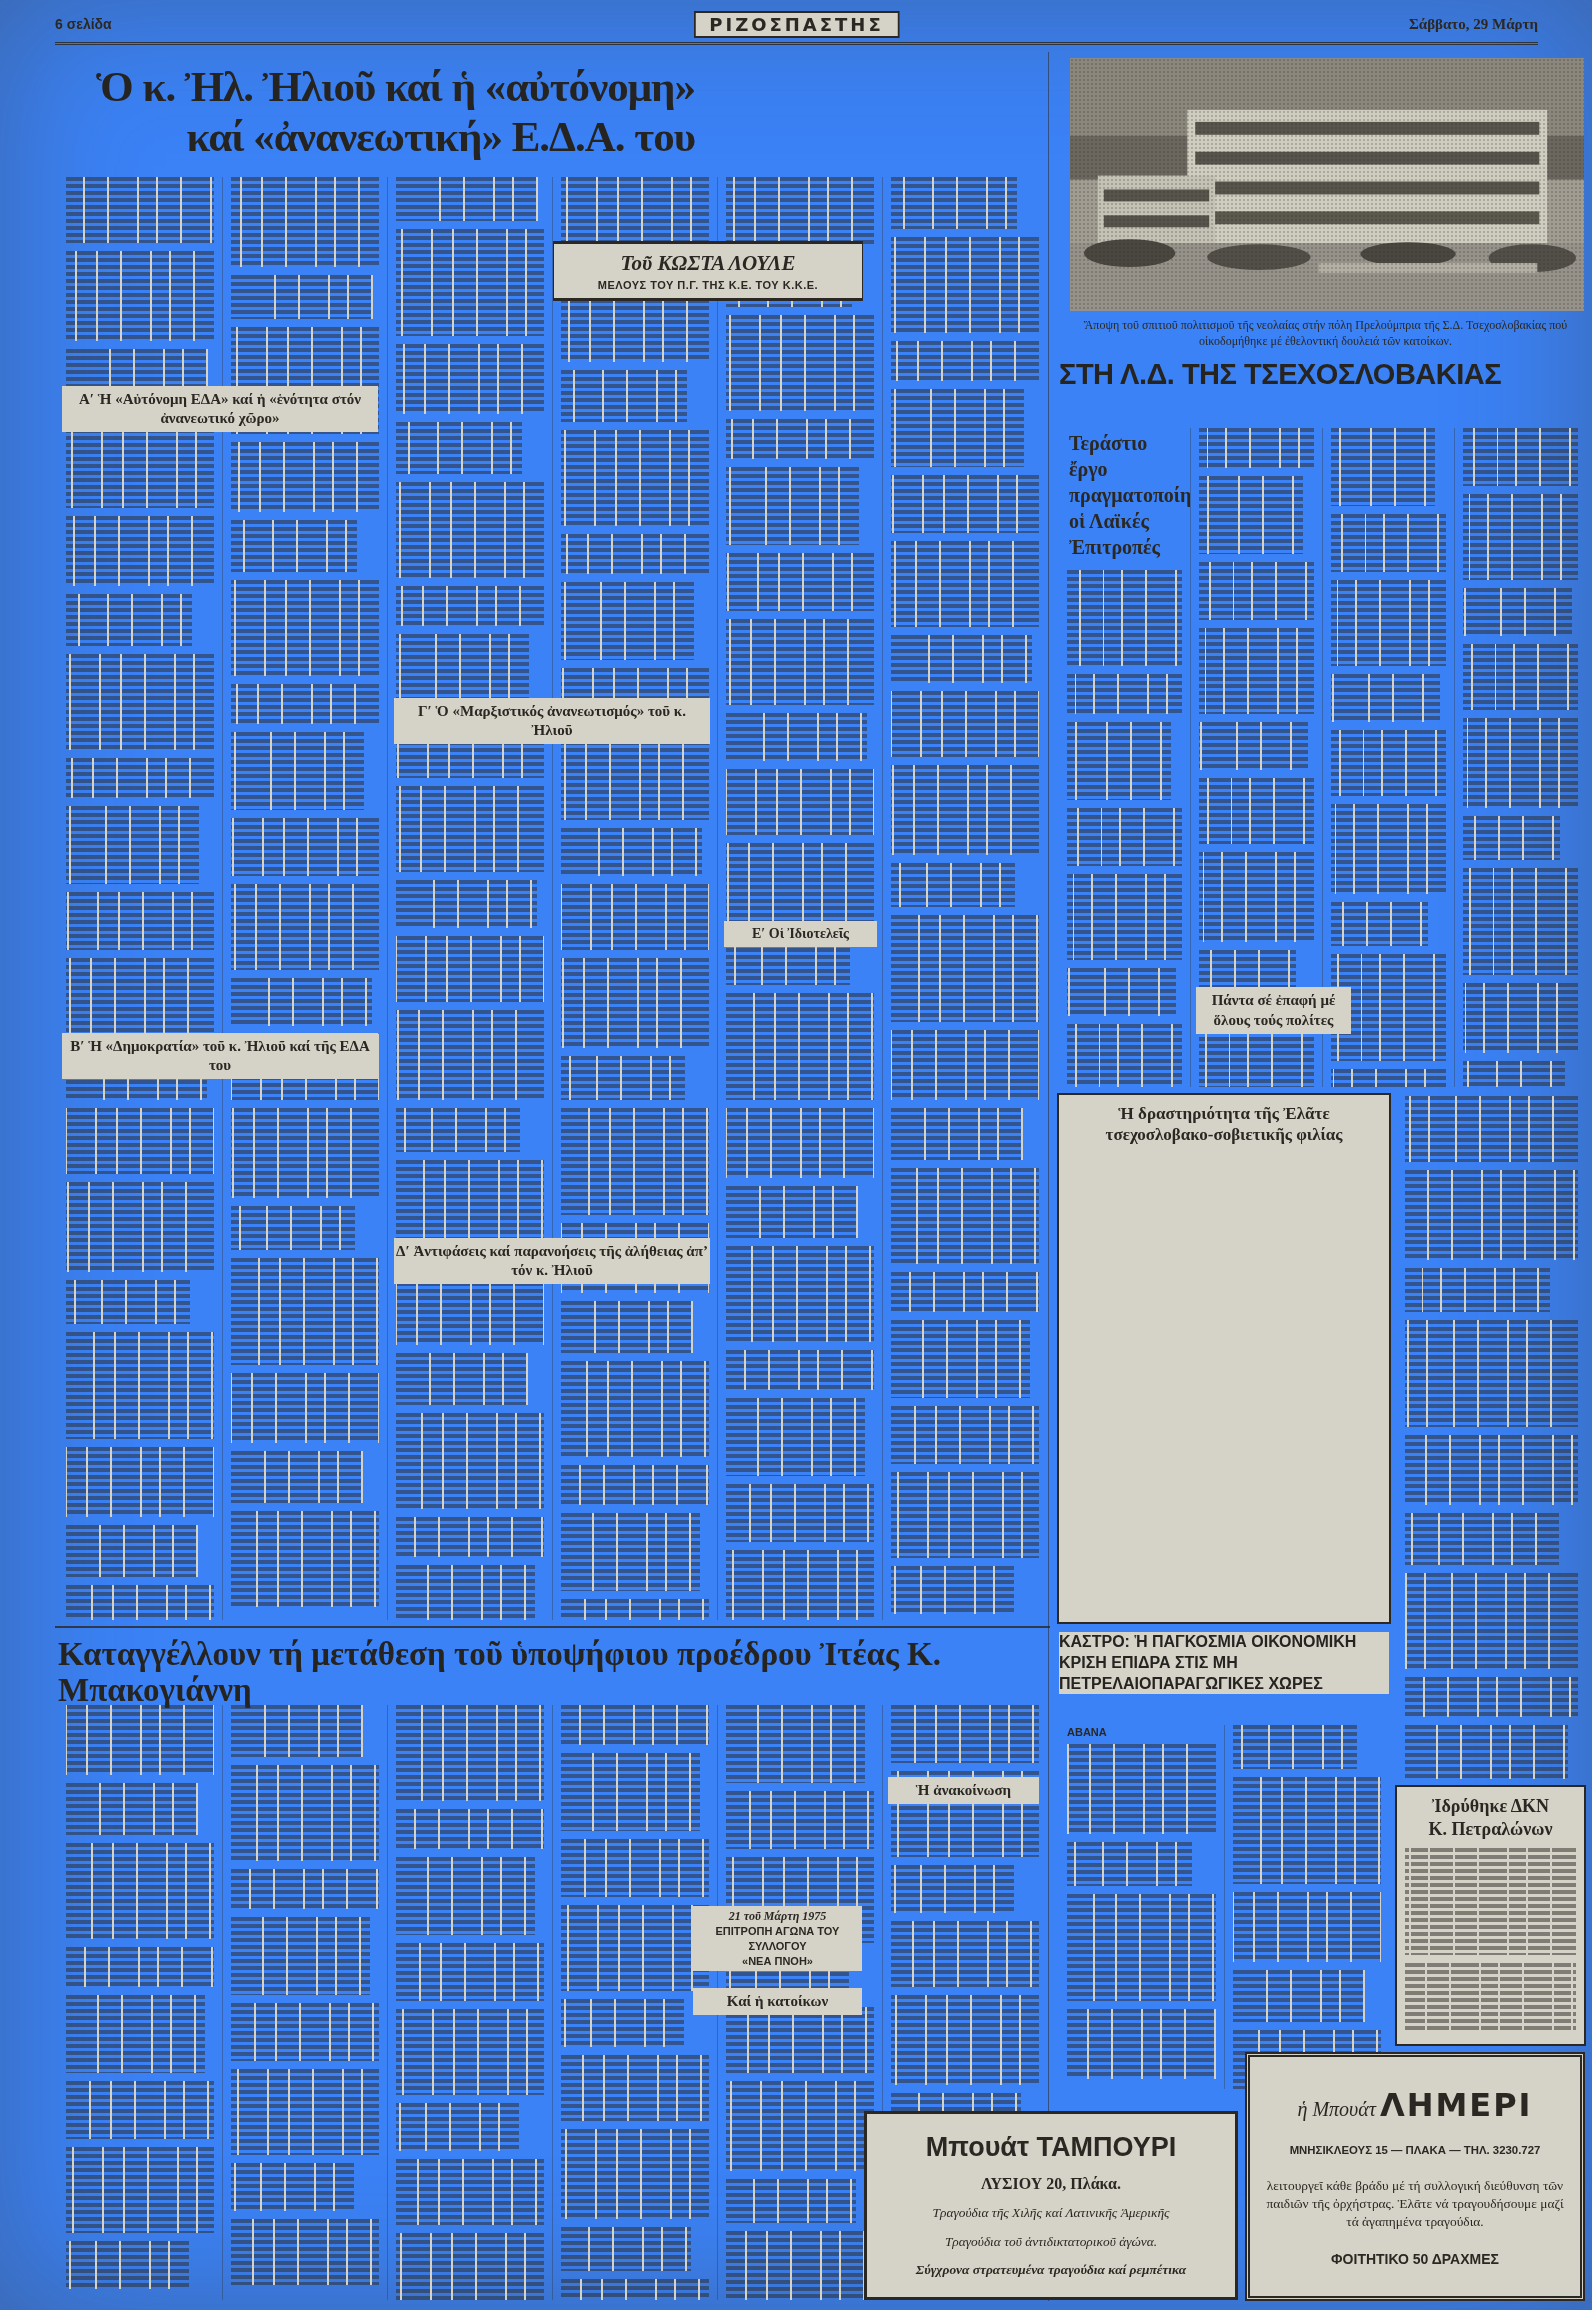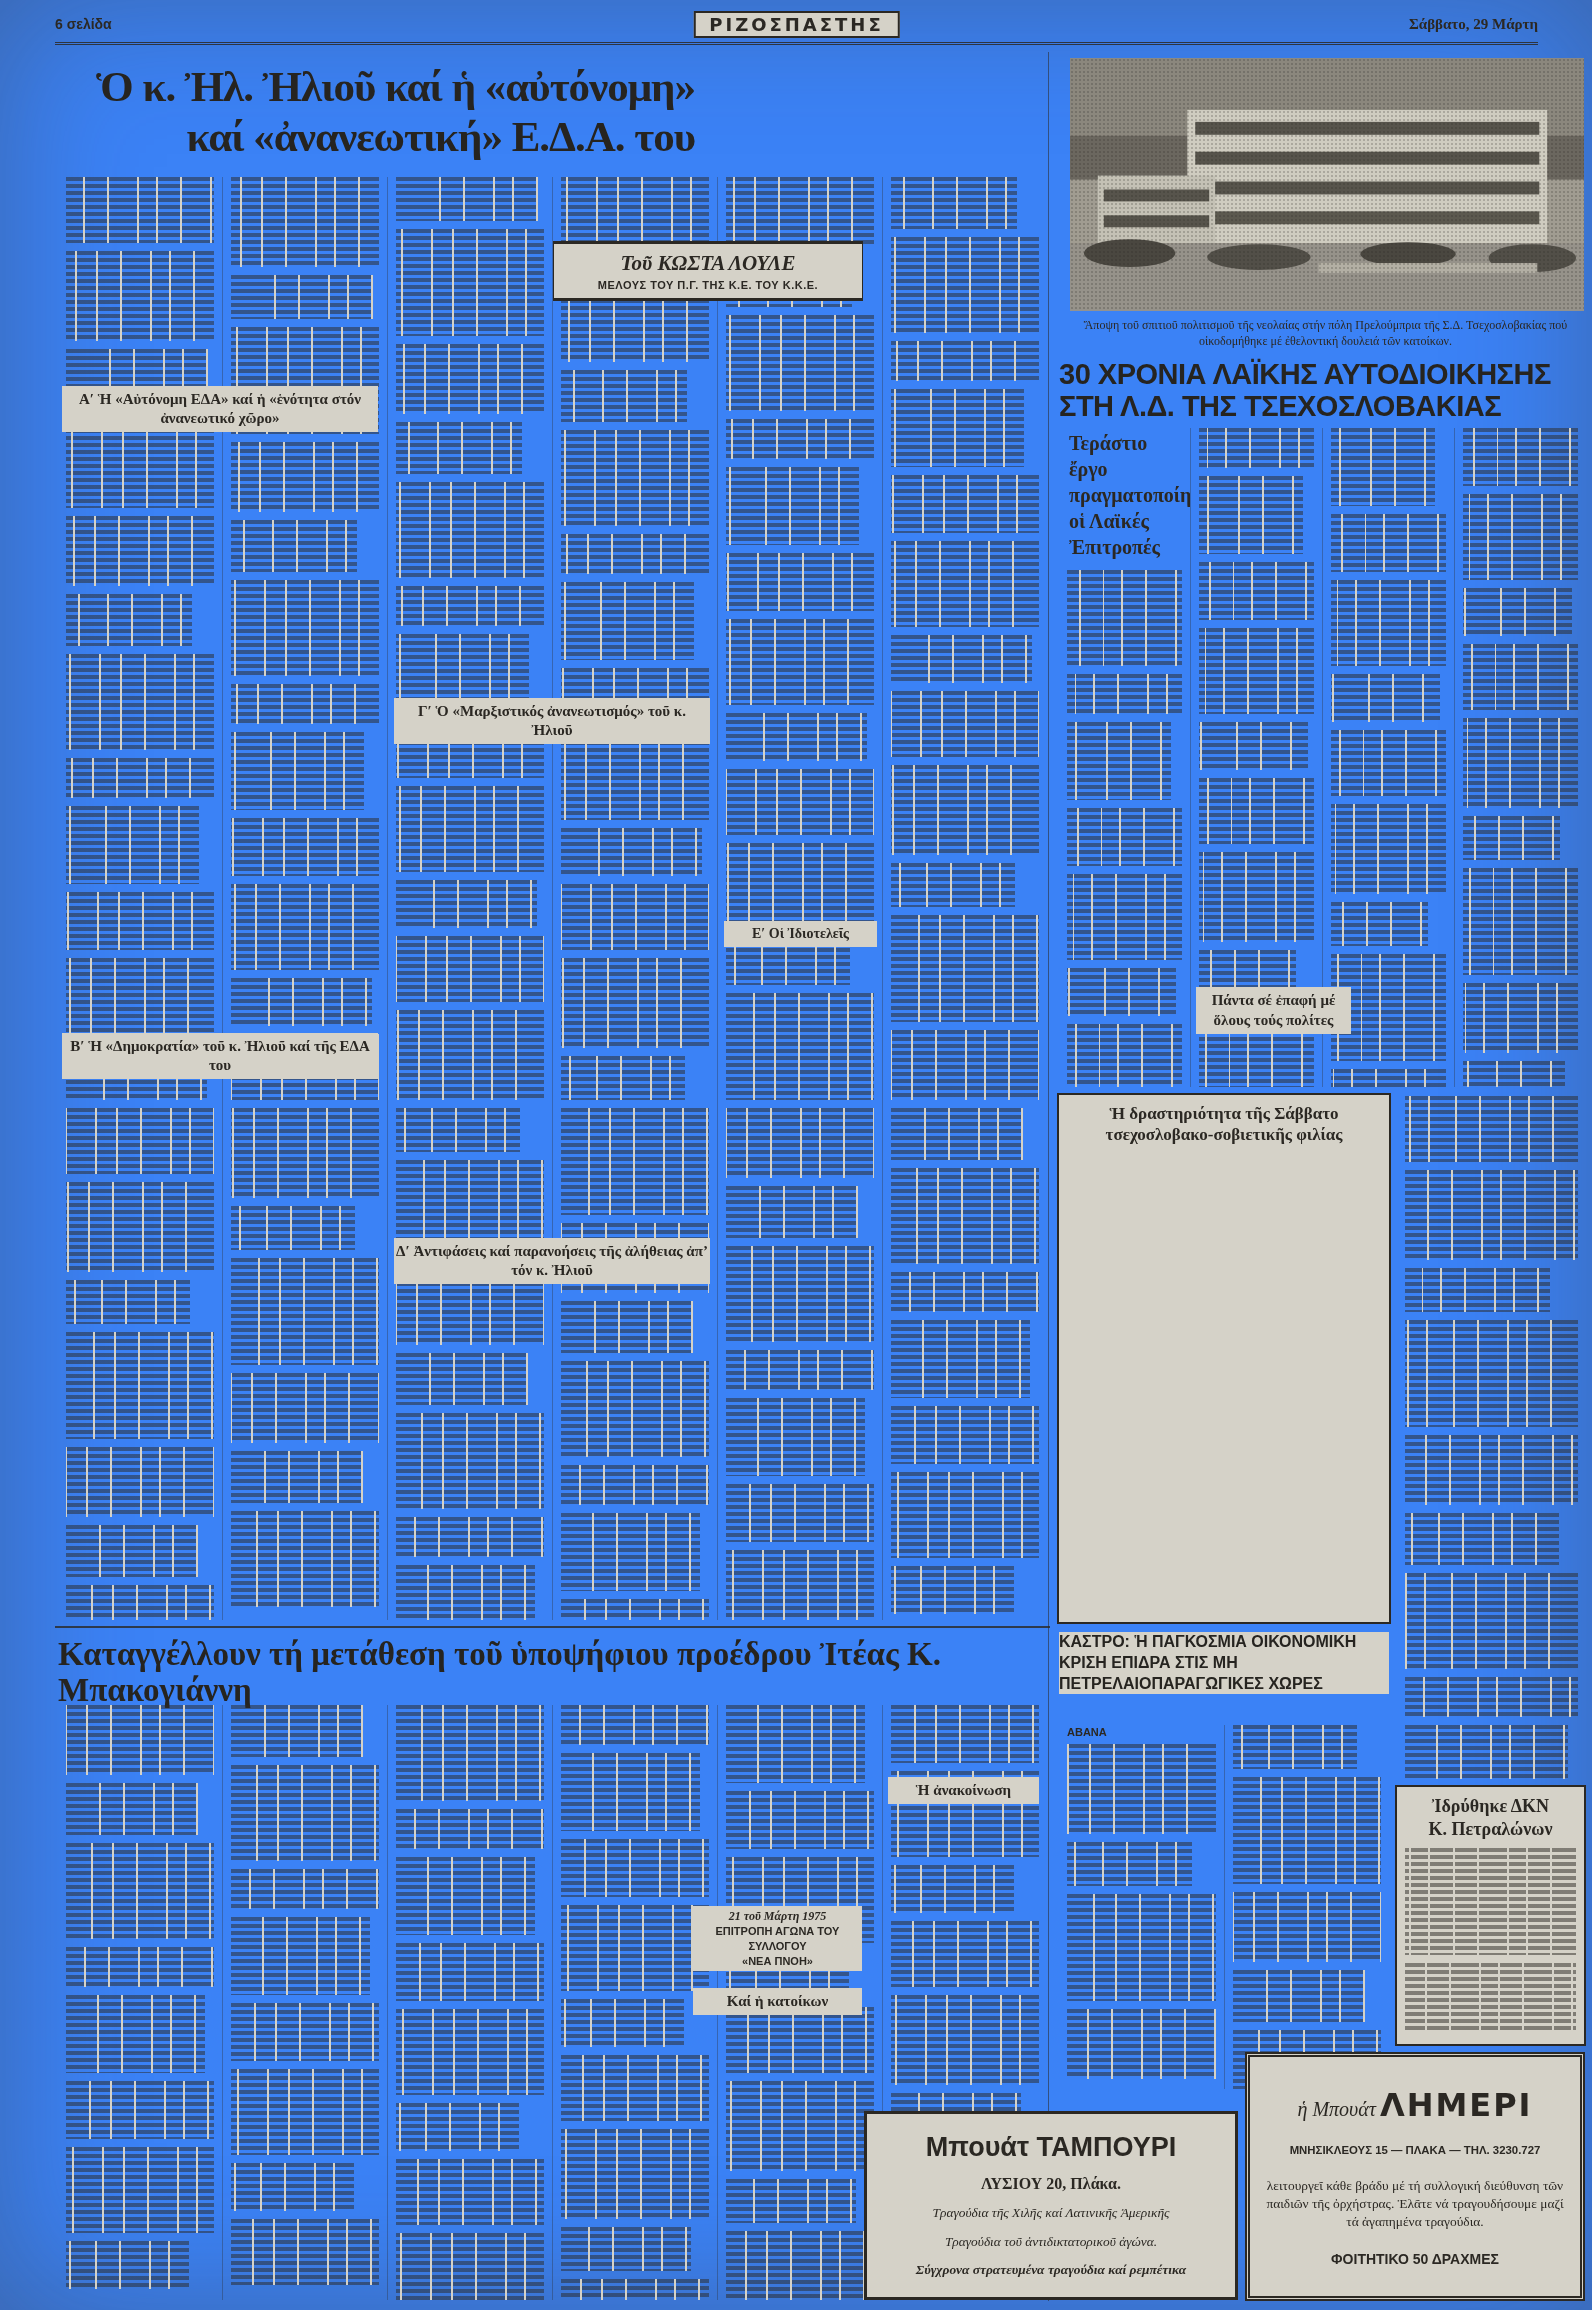--- a/index.html
+++ b/index.html
@@ -259,21 +259,20 @@
       <ellipse cx="60" cy="196" rx="46" ry="14" fill="#4a4740"></ellipse>
       <ellipse cx="190" cy="200" rx="52" ry="13" fill="#524f48"></ellipse>
       <ellipse cx="340" cy="197" rx="48" ry="12" fill="#4a4740"></ellipse>
       <ellipse cx="465" cy="201" rx="44" ry="14" fill="#524f48"></ellipse>
       <rect x="250" y="206" width="220" height="10" fill="#b3afa4"></rect>
     </svg>
   </div>
   <div class="caption">Ἄποψη τοῦ σπιτιοῦ πολιτισμοῦ τῆς νεολαίας στήν πόλη Πρελούμπρια τῆς Σ.Δ. Τσεχοσλοβακίας πού οἰκοδομήθηκε μέ ἐθελοντική δουλειά τῶν κατοίκων.</div>
 
   <div class="czech-headline">
-    <span>30 ΧΡΟΝΙΑ ΛΑΪΚΗΣ ΑΥΤΟΔΙΟΙΚΗΣΗΣ</span>
     <span>ΣΤΗ Λ.Δ. ΤΗΣ ΤΣΕΧΟΣΛΟΒΑΚΙΑΣ</span>
   </div>
   <div class="cols" style="left:1059px;top:428px;width:527px;height:659px;">
     <div class="tcol ccol">
       <div class="standfirst">Τεράστιο ἔργο πραγματοποίησαν οἱ Λαϊκές Ἐπιτροπές</div>
       <div class="fill">
           <div class="sim" style="height: 96px; background-position: 37px 0px, 0px 0px;"></div>
           <div class="sim" style="height: 40px; background-position: 9px 0px, 0px 0px;"></div>
           <div class="sim" style="height: 78px; width: 90%; background-position: 22px 0px, 0px 0px;"></div>
           <div class="sim" style="height: 58px; background-position: 35px 0px, 0px 0px;"></div>
@@ -313,21 +312,21 @@
         <div class="sim" style="height: 44px; width: 84%; background-position: 18px 0px, 0px 0px;"></div>
         <div class="sim" style="height: 107px; background-position: 31px 0px, 0px 0px;"></div>
         <div class="sim" style="height: 70px; background-position: 3px 0px, 0px 0px;"></div>
         <div class="sim" style="height: 28px; width: 89%; background-position: 16px 0px, 0px 0px;"></div>
       </div>
   </div>
   <div class="mask subhead-box" style="left:1196px;top:987px;width:155px;">Πάντα σέ ἐπαφή μέ ὅλους τούς πολίτες</div>
 
   <div class="boxed" style="left:1057px;top:1093px;width:334px;height:531px;">
     <div class="title">
-      <span style="display:block;">Ἡ δραστηριότητα τῆς Σάββατο</span>
+      <span style="display:block;">Ἡ δραστηριότητα τῆς Ἐλᾶτε</span>
       <span style="display:block;">τσεχοσλοβακο-σοβιετικῆς φιλίας</span>
     </div>
   </div>
 
   <div class="cols" style="left:1397px;top:1096px;width:189px;height:683px;">
     <div class="tcol">
         <div class="sim" style="height: 66px; background-position: 33px 0px, 0px 0px;"></div>
         <div class="sim" style="height: 90px; background-position: 5px 0px, 0px 0px;"></div>
         <div class="sim" style="height: 44px; width: 84%; background-position: 18px 0px, 0px 0px;"></div>
         <div class="sim" style="height: 107px; background-position: 31px 0px, 0px 0px;"></div>

